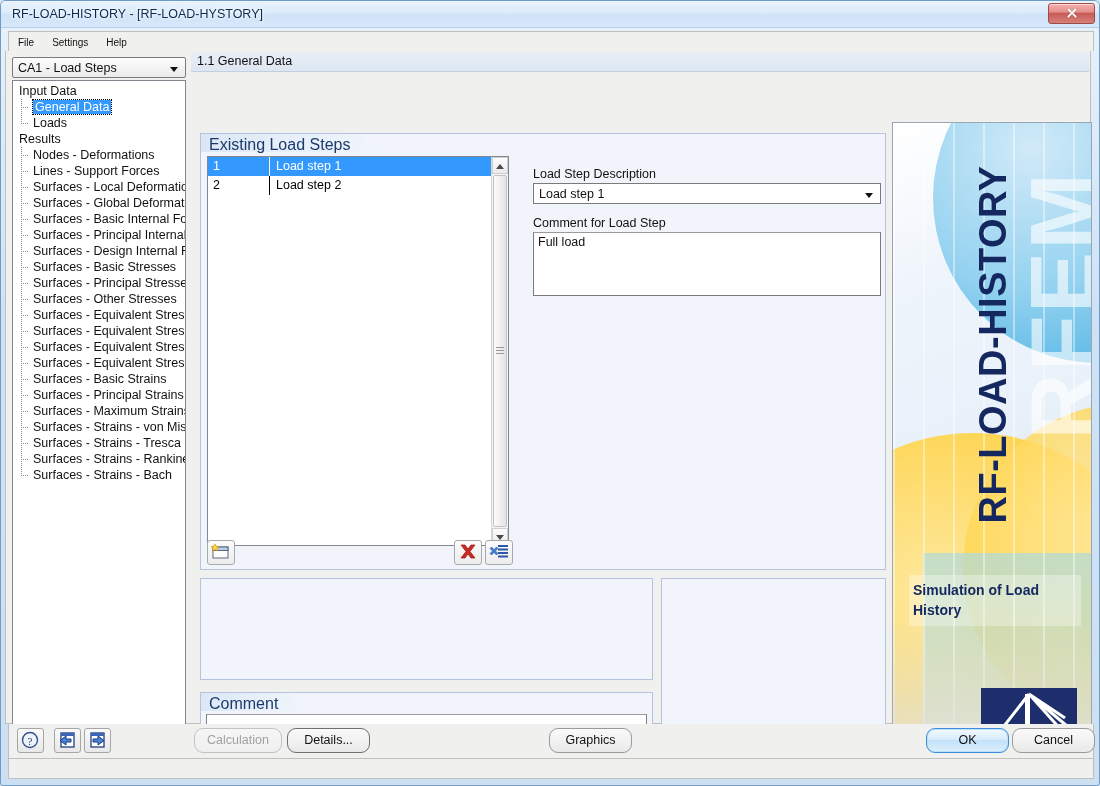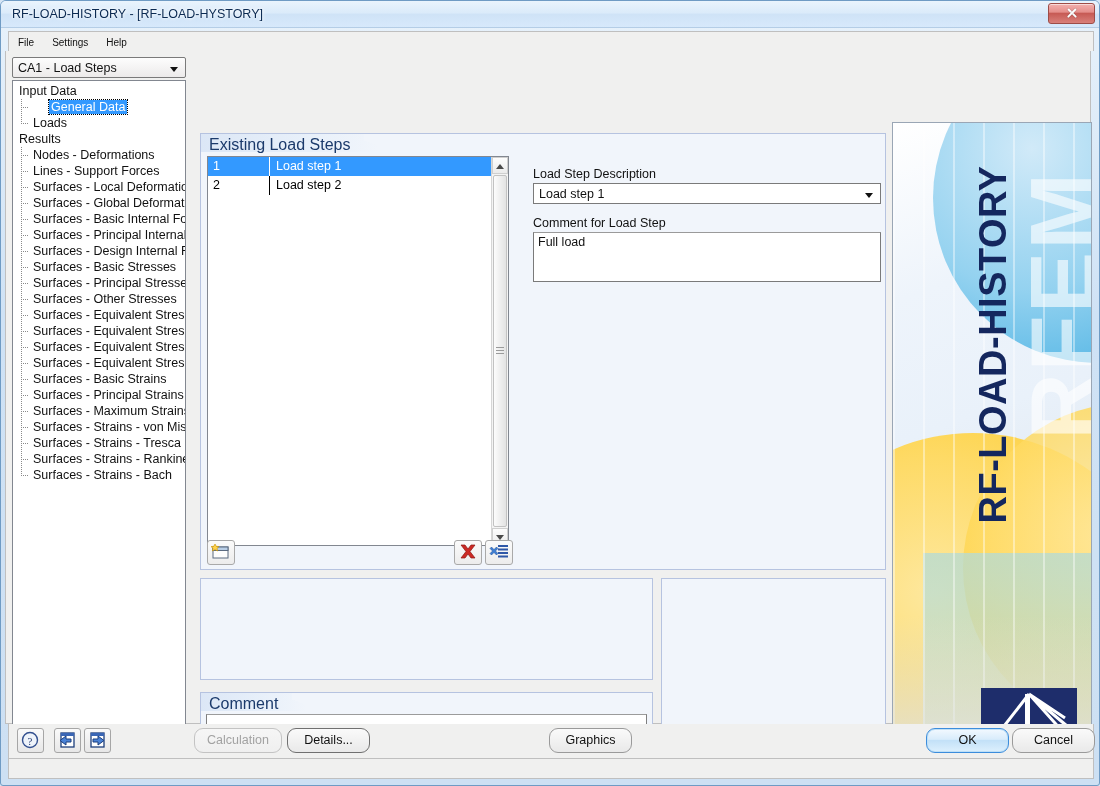--- a/index.html
+++ b/index.html
@@ -89,21 +89,20 @@
   }
   .tree-leaf::after {
     content:""; position:absolute; left:8px; top:50%; width:8px; height:1px;
     background-image: linear-gradient(90deg,#8a8a8a 50%, transparent 0);
     background-size: 2px 1px;
   }
   .tree-leaf.last::before { bottom: 50%; }
   .tree-leaf.sel > span {
     background: #3399ff; color:#fff; outline: 1px dotted #000;
     padding: 0 2px;
-    margin-left: 16px;
   }
   .hscroll {
     position: absolute; left: 6px; top: 698px; width: 174px; height: 17px;
     background: #f0f0f0; border: 1px solid #a5a5a5;
   }
   .hs-arrow {
     position:absolute; top:0; width:15px; height:15px;
     background: linear-gradient(180deg,#fefefe,#e6e6e6);
     border:1px solid #b6b6b6;
   }
@@ -358,20 +357,21 @@
           <div class="tree-leaf last"><span>Surfaces - Strains - Bach</span></div>
         </div>
     </div>
 
     <div class="hscroll">
       <div class="hs-arrow l"></div>
       <div class="hs-thumb"></div>
       <div class="hs-arrow r"></div>
     </div>
 
+    <div class="page-header">1.1 General Data</div>
 
     <div class="gbox panel-loadsteps">
       <div class="gbox-title">Existing Load Steps</div>
 
       <div class="listbox">
         <div class="lb-rows" id="lb-rows">
             <div class="lb-row sel">
               <div class="c1">1</div>
               <div class="c2">Load step 1</div>
             </div>
@@ -387,21 +387,21 @@
         </div>
       </div>
 
       <div class="fld-label" style="left:332px; top:33px;">Load Step Description</div>
       <div class="combo" style="left:332px; top:49px; width:348px;">
         <span class="val">Load step 1</span>
         <span class="combo-arrow"></span>
       </div>
 
       <div class="fld-label" style="left:332px; top:82px;">Comment for Load Step</div>
-      <div class="textarea-box" style="left:332px; top:98px; width:348px; height:50px;">
+      <div class="textarea-box" style="left:332px; top:98px; width:348px; height:64px;">
         <span class="txt">Full load</span>
       </div>
 
       <div class="tbtn" style="left:6px; top:406px;">
         <svg width="20" height="18" viewBox="0 0 20 18" style="margin:2px 0 0 3px;">
           <rect x="2" y="4" width="15" height="11" fill="#fdfdfd" stroke="#5a6a80"></rect>
           <rect x="2" y="4" width="15" height="3.5" fill="#b9cee6" stroke="#5a6a80"></rect>
           <path d="M4 1 l1.2 2.3 L8 3.6 L6 5.3 L6.6 8 L4 6.6 L1.4 8 L2 5.3 L0 3.6 L2.8 3.3 Z" fill="#ffd24a" stroke="#c79200" stroke-width=".6"></path>
         </svg>
       </div>
@@ -434,20 +434,24 @@
 
     <div class="brand">
       <div class="brand-blue"></div>
       <div class="brand-yellow"></div>
       <div class="brand-yellow2"></div>
       <div class="brand-teal"></div>
       <div class="brand-stripes"></div>
       <div class="brand-watermark">RFEM</div>
       <div class="brand-vtext">RF-LOAD-HISTORY</div>
       <div class="brand-fade"></div>
+      <div class="brand-tagline">
+        <div>Simulation of Load</div>
+        <div>History</div>
+      </div>
       <div class="brand-logo">
         <svg width="96" height="62" viewBox="0 0 96 62">
           <rect x="0" y="0" width="96" height="62" fill="#1e2d6b"></rect>
           <path d="M48 6 L20 42 M48 6 L84 30 M48 6 L86 38 M48 6 L82 44" stroke="#fff" stroke-width="3" fill="none"></path>
           <rect x="0" y="42" width="96" height="5" fill="#fff"></rect>
           <rect x="44" y="6" width="5" height="52" fill="#fff"></rect>
         </svg>
       </div>
     </div>
 

